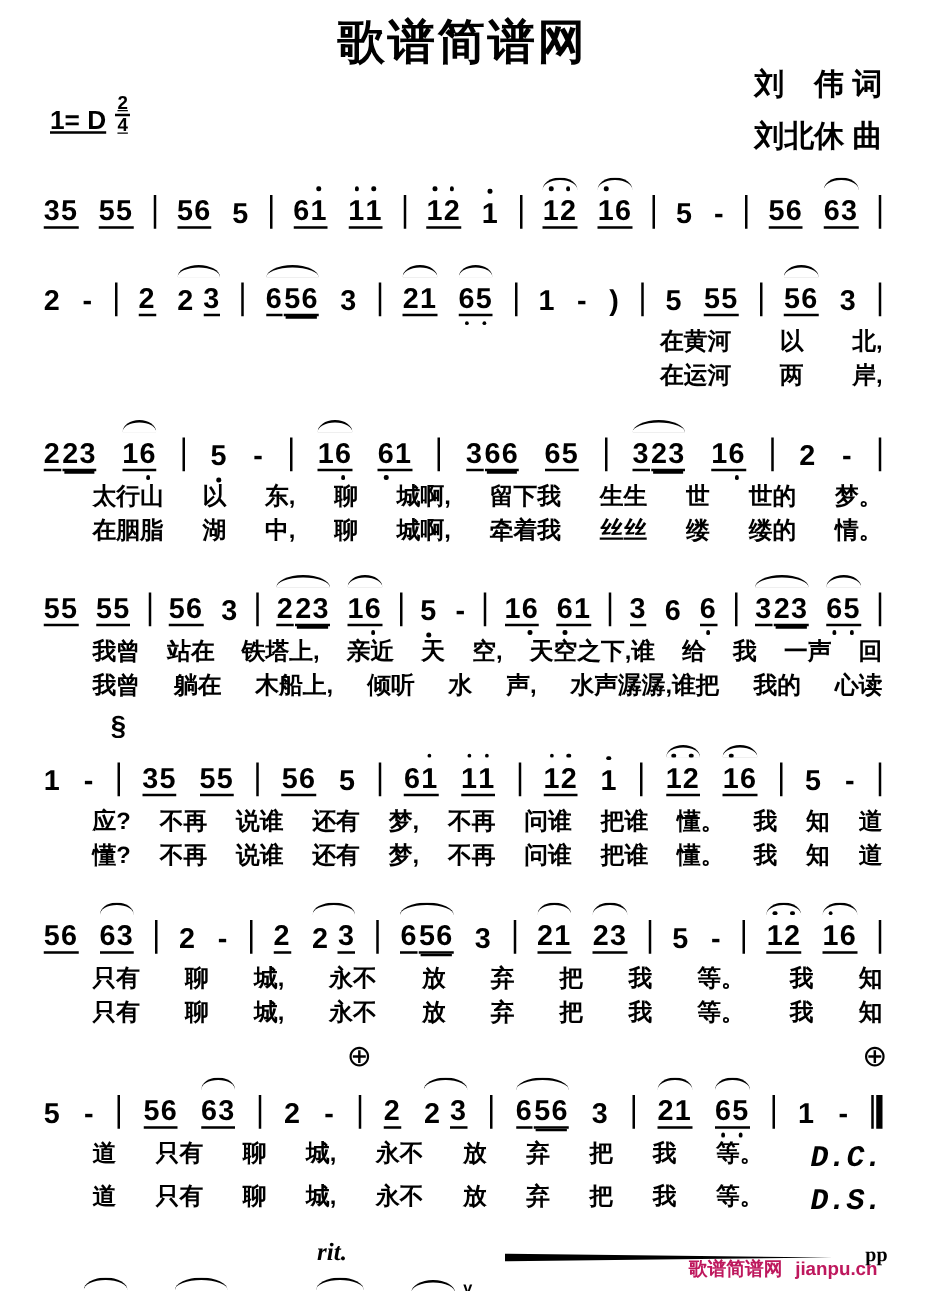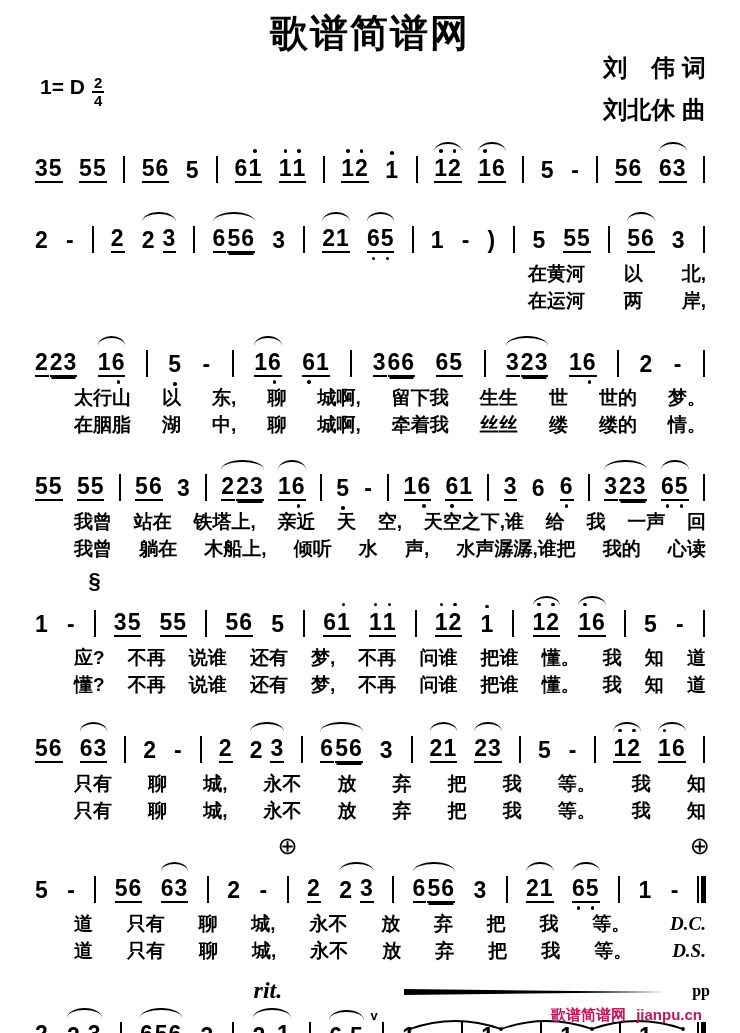--- a/index.html
+++ b/index.html
@@ -5,21 +5,21 @@
   html,body{margin:0;padding:0;}
   body{
     width:740px;height:1033px;background:#ffffff;color:#000;
     font-family:"Liberation Sans",sans-serif;position:relative;overflow:hidden;
   }
   .page{padding:4px 34px 0 34px;width:672px;position:relative;}
 
   
   .title{text-align:center;font-size:38px;font-weight:bold;letter-spacing:2px;margin-top:4px;}
   .meta-row{position:relative;height:66px;}
-  .keysig{position:absolute;left:6px;top:16px;font-size:21px;font-weight:bold;display:flex;align-items:flex-start;gap:7px;}
+  .keysig{position:absolute;left:6px;top:16px;font-size:21px;font-weight:bold;display:flex;align-items:flex-end;gap:7px;text-decoration:underline;}
   .frac{display:inline-flex;flex-direction:column;font-size:15px;line-height:1.05;text-align:center;font-weight:bold;}
   .frac .num{border-bottom:2px solid #000;padding:0 2px;}
   .frac .den{padding:0 2px;}
   .credits{position:absolute;right:0;top:-12px;text-align:right;font-size:24px;font-weight:bold;line-height:1.75;}
 
   
   .line{position:relative;margin-top:30px;}
   .music-row{display:flex;justify-content:space-between;align-items:flex-end;height:34px;position:relative;}
   .cell{position:relative;display:inline-flex;align-items:flex-end;gap:7px;padding:0 1px;}
   .cell.tight{gap:1px;}
@@ -28,27 +28,27 @@
   .part.u2{border-bottom:2px solid #000;box-shadow:0 3.5px 0 -1.5px #000;}
   .ch{position:relative;display:inline-block;}
   .da{position:absolute;left:50%;top:-6px;width:3.5px;height:3.5px;margin-left:-2px;background:#000;border-radius:50%;}
   .db{position:absolute;left:50%;bottom:-9px;width:3.5px;height:3.5px;margin-left:-2px;background:#000;border-radius:50%;}
   .slur{position:absolute;left:1px;right:1px;top:-13px;height:8px;border-top:2px solid #000;
         border-radius:50% 50% 0 0 / 100% 100% 0 0;}
   .bar{width:2px;height:27px;background:#000;position:relative;margin:0 1px;flex:none;}
   .endbar{width:9px;height:27px;border-left:2.5px solid #000;border-right:5px solid #000;box-sizing:border-box;position:relative;flex:none;}
   .mark{position:absolute;top:-40px;left:50%;transform:translateX(-50%);font-size:22px;font-weight:bold;line-height:1;}
   .mark.coda{font-size:24px;font-weight:normal;top:-42px;}
-  .rit{position:absolute;top:-44px;left:2px;font-family:"Liberation Serif",serif;font-style:italic;font-weight:bold;font-size:24px;white-space:nowrap;}
+  .rit{position:absolute;top:-44px;left:2px;font-family:"Liberation Serif",serif;font-style:italic;font-weight:bold;font-size:20px;white-space:nowrap;}
   .breath{position:absolute;top:-15px;right:-13px;font-size:13px;font-weight:bold;}
 
   
   .lyrics-block{margin-top:8px;}
   .lyrics-row{display:flex;justify-content:space-between;font-size:19px;font-weight:bold;line-height:1.42;white-space:nowrap;margin-left:40px;}
-  .tail{font-family:Liberation Serif, serif;font-style:italic;font-weight:bold;font-size:19px;margin-left:6px;}
+  .tail{font-family:Liberation Mono, monospace;font-style:italic;font-weight:bold;font-size:24px;margin-left:6px;}
 
   
   .line-1{margin-top:24px;}
   .line-2{margin-top:36px;}
   .line-2 .lyrics-row{margin-left:494px;}
   .line-3{margin-top:28px;}
   .line-4{margin-top:28px;}
   .line-5{margin-top:40px;}
   .line-6{margin-top:30px;}
   .line-7{margin-top:44px;}

